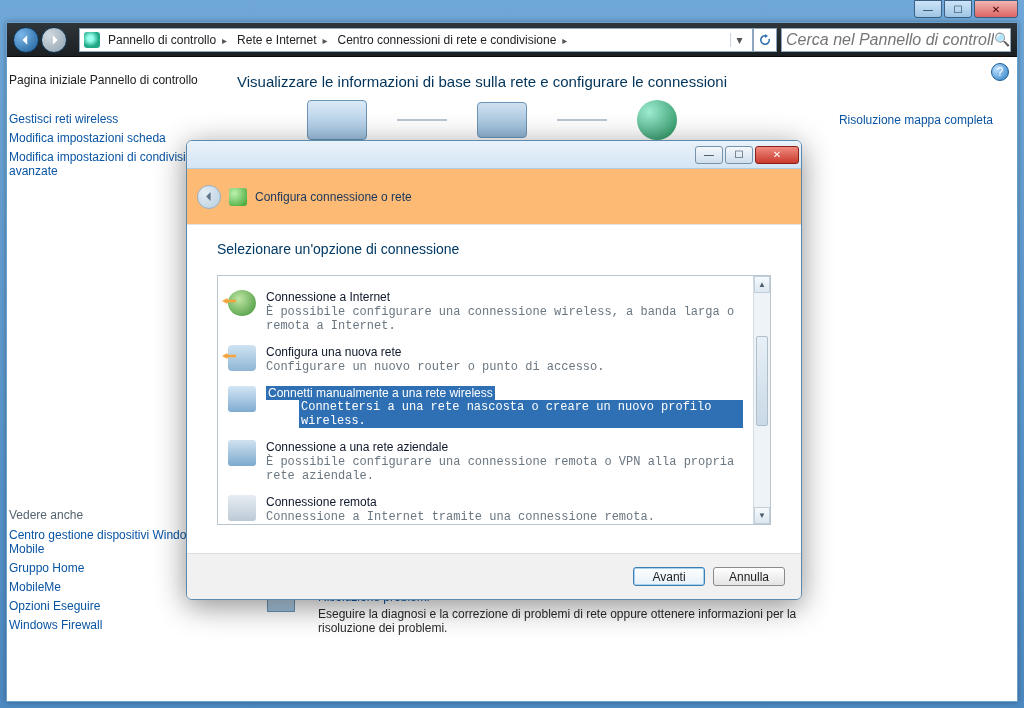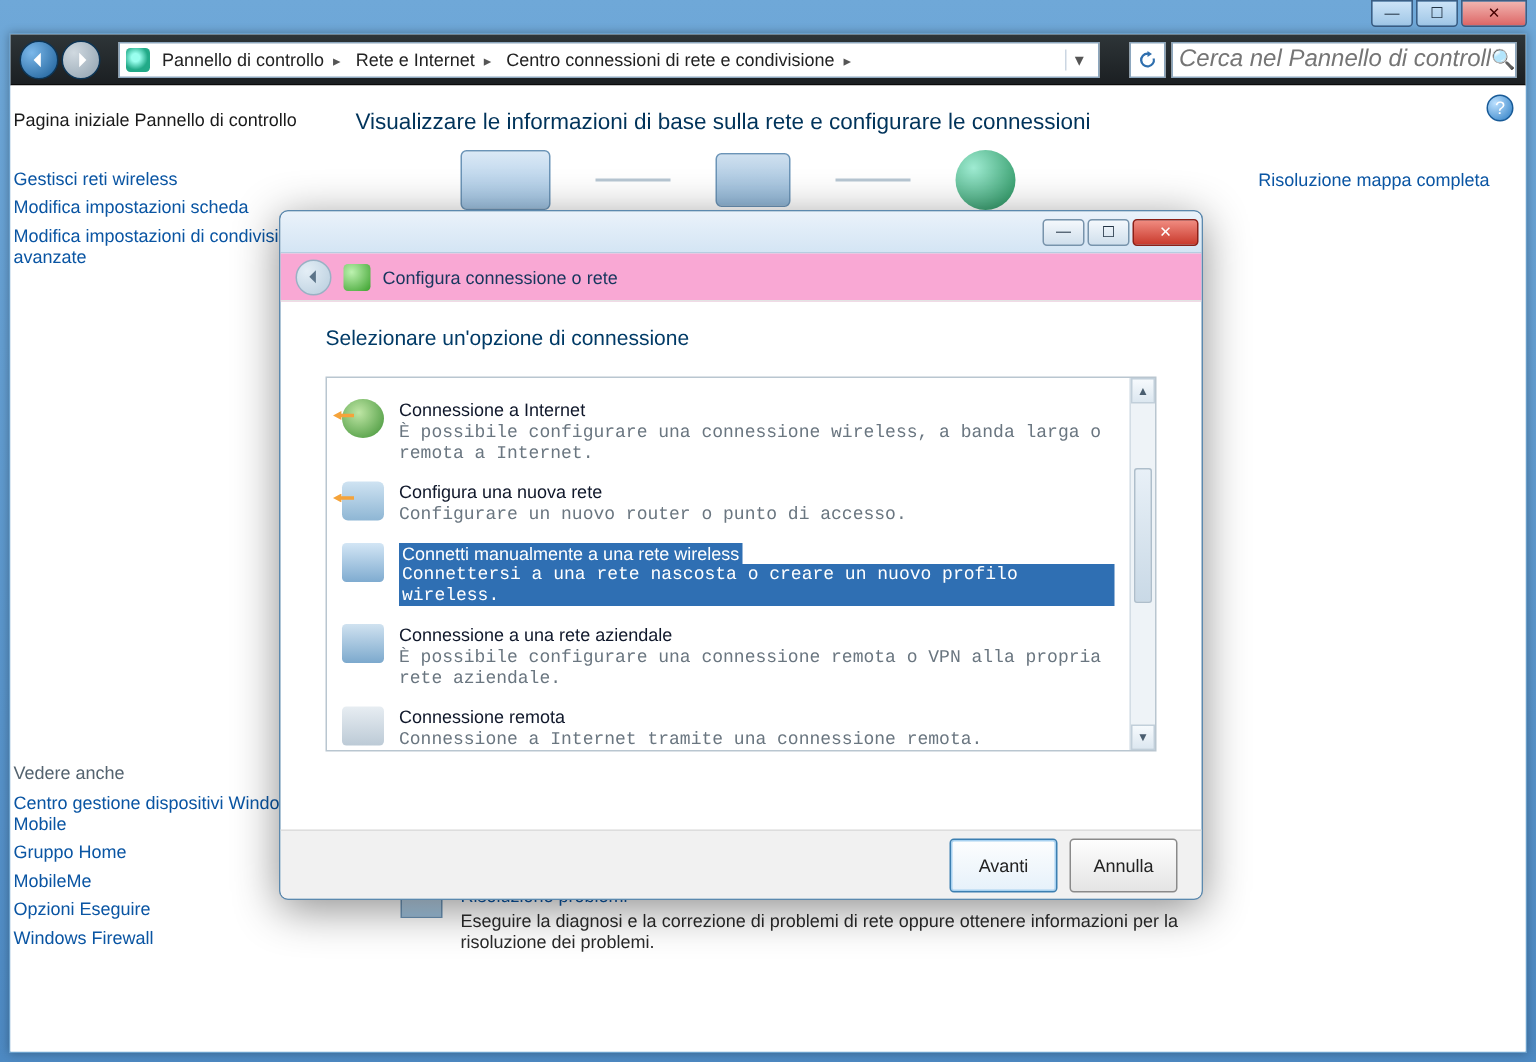--- a/index.html
+++ b/index.html
@@ -27,21 +27,21 @@
     background: linear-gradient(#2e3538,#1b1f22); border-bottom: 1px solid #0a0a0a;
   }
   .nav-arrow {
     width: 26px; height: 26px; border-radius: 50%; background: radial-gradient(circle at 30% 30%, #7bb8ea, #1a5c95);
     border: 1px solid #0d3556; display:flex; align-items:center; justify-content:center; color:#fff;
     margin-right: 2px;
   }
   .nav-arrow.disabled { background: radial-gradient(circle at 30% 30%, #d0d9e0, #8fa1af); color:#eef; }
   .nav-arrow svg { width:12px; height:12px; fill:#fff; }
   .breadcrumb {
-    flex: 1; height: 24px; background: #fff; border: 1px solid #8da7be; margin: 0 20px 0 10px;
+    flex: 1; height: 24px; background: #fff; border: 1px solid #8da7be; margin: 0 0 0 10px;
     display: flex; align-items: center; padding: 0 4px; font-size: 12px; color: #222;
   }
   .bc-icon { width:16px; height:16px; margin-right:4px; background:
     radial-gradient(circle at 40% 40%, #9fe 20%, #2a8 60%); border-radius:3px; }
   .bc-seg { padding: 0 6px 0 4px; cursor: default; position: relative; }
   .bc-seg::after { content:"▸"; color:#555; margin-left:6px; font-size:10px; }
   .bc-drop { width:18px; text-align:center; color:#555; border-left:1px solid #cbd6e2; margin-left:auto; }
   .refresh-btn { width:24px; height:24px; background:#fff; border:1px solid #8da7be; display:flex; align-items:center; justify-content:center; margin-right:4px;}
   .searchbox {
     width: 230px; height: 24px; background:#fff; border:1px solid #8da7be;
@@ -62,41 +62,41 @@
   .map-row { display:flex; align-items:center; gap:30px; padding-left:70px; }
   .map-item { width:60px; height:40px; }
   .map-pc { background: linear-gradient(#dbe9f6,#9ec2e1); border:1px solid #6b94b7; border-radius:4px;}
   .map-net { width:50px; height:36px; background: linear-gradient(#cfe0ef,#90b6d6); border:1px solid #6b94b7; border-radius:4px;}
   .map-globe { width:40px; height:40px; border-radius:50%; background: radial-gradient(circle at 30% 30%, #9febd2, #1f8c56);}
   .map-div { width:50px; height:2px; background:#b7c7d3; }
   .maplink { color:#0a55a3; font-size:12px; margin-left:auto; padding-right:4px;}
   .help-icon { position:absolute; right:8px; top:6px; width:18px; height:18px; border-radius:50%;
     background: radial-gradient(circle at 30% 30%, #bde1ff, #2b7dc4); color:#fff; font-size:12px;
     display:flex; align-items:center; justify-content:center; border:1px solid #185a97;}
-  .trouble { display:flex; gap:12px; margin-top:450px; padding-left:30px; font-size:12px;}
+  .trouble { display:flex; gap:23px; margin-top:450px; padding-left:30px; font-size:12px;}
   .trouble .ic { width:28px; height:22px; background: linear-gradient(#d7e6f2,#9cc0dc); border:1px solid #6b94b7;}
   .trouble .tt { color:#0a55a3; }
   .trouble .sub { color:#2a2a2a; margin-top:3px; max-width:520px;}
 
   
   .dialog {
     position:absolute; left:186px; top:140px; width:616px; height:460px;
     background:#fff; border:1px solid #5c89ae; box-shadow: 0 6px 30px rgba(0,0,0,.45);
     border-radius:6px; overflow:hidden;
   }
   .dlg-titlebar {
     height:28px; background: linear-gradient(#eaf2fa, #d4e5f4); border-bottom:1px solid #b6cde1;
     display:flex; align-items:center; justify-content:flex-end; padding:0 2px;
   }
   .dlg-tbtn { width:28px; height:18px; margin-left:2px; border:1px solid #7793ab;
     border-radius:3px; background:linear-gradient(#f4f8fc,#d0dfec); display:flex; align-items:center; justify-content:center; font-size:10px; color:#234; }
   .dlg-tbtn.close { width:44px; background: linear-gradient(#f08b80,#c93a2d); color:#fff; border-color:#8b2018;}
   .dlg-head {
-    height:32px; display:flex; align-items:center; gap:8px; padding:0 10px;
-    background:#f9a8d4; border-bottom:1px solid #e3e3e3;
+    height:56px; display:flex; align-items:center; gap:8px; padding:0 10px;
+    background:#fdba74; border-bottom:1px solid #e3e3e3;
   }
   .dlg-back { width:24px; height:24px; border-radius:50%; background: radial-gradient(circle at 30% 30%, #e4eef6, #b8cddd); border:1px solid #99b1c4; display:flex; align-items:center; justify-content:center;}
   .dlg-back svg { width:11px; height:11px; fill:#5c7489;}
   .dlg-icon { width:18px; height:18px; background: radial-gradient(circle at 30% 30%, #bdf2b0, #3aa02c); border-radius:3px;}
   .dlg-title { font-size:12px; color:#17365d;}
   .dlg-body { padding: 16px 30px 8px; }
   .dlg-h2 { color:#003a66; font-size:14px; font-weight:normal; margin-bottom:18px;}
   .opt-list {
     border:1px solid #b9c6d0; height:250px; overflow:hidden; position:relative; background:#fff;
   }
@@ -110,23 +110,23 @@
   .og1::before { content:""; position:absolute; left:-6px; top:8px; width:14px; height:6px; background:#f5a33a; clip-path: polygon(0 50%, 40% 0, 40% 30%, 100% 30%, 100% 70%, 40% 70%, 40% 100%);}
   .og2 { background: linear-gradient(#cfe3f2,#8eb6d4); border-radius:4px; position:relative;}
   .og2::before { content:""; position:absolute; left:-6px; top:8px; width:14px; height:6px; background:#f5a33a; clip-path: polygon(0 50%, 40% 0, 40% 30%, 100% 30%, 100% 70%, 40% 70%, 40% 100%);}
   .og3 { background: linear-gradient(#d3e6f5,#7fabd0); border-radius:3px;}
   .og4 { background: linear-gradient(#d0e2f0,#7ca9cd); border-radius:3px;}
   .og5 { background: linear-gradient(#e7edf2,#bccad6); border-radius:3px;}
   .opt .otxt { font-size:12px; }
   .opt .ot1 { color:#0f172a; }
   .opt .ot2 { color:#6a7680; margin-top:1px;font-family:Liberation Mono, monospace;}
   .opt.sel .otxt .ot1, .opt.sel .otxt .ot2 { background:#2f6fb3; color:#fff; display:inline-block; padding:0 2px;}
-  .opt.sel .otxt .ot2 { margin-top:0;}
+  .opt.sel .otxt .ot2 { margin-top:0;margin-left:33px;}
   .dlg-foot { position:absolute; bottom:0; left:0; right:0; height:46px; background:#f1f1f1; border-top:1px solid #ddd; display:flex; align-items:center; justify-content:flex-end; gap:8px; padding:0 16px;}
-  .btn { min-width:72px; height:36px; font-size:12px; border:1px solid #8a8a8a; background:linear-gradient(#fefefe,#e4e4e4); border-radius:3px; padding:0 10px; color:#222;}
+  .btn { min-width:72px; height:19px; font-size:12px; border:1px solid #8a8a8a; background:linear-gradient(#fefefe,#e4e4e4); border-radius:3px; padding:0 10px; color:#222;}
   .btn.primary { border:1px solid #3c7fb1; box-shadow: 0 0 0 1px #a7d1f0 inset; background:linear-gradient(#fdfefe,#e6f1fa);}
 </style>
 </head>
 <body>
 
 <div class="titlebar">
   <div class="win-btn">—</div>
   <div class="win-btn">☐</div>
   <div class="win-btn close">✕</div>
 </div>

